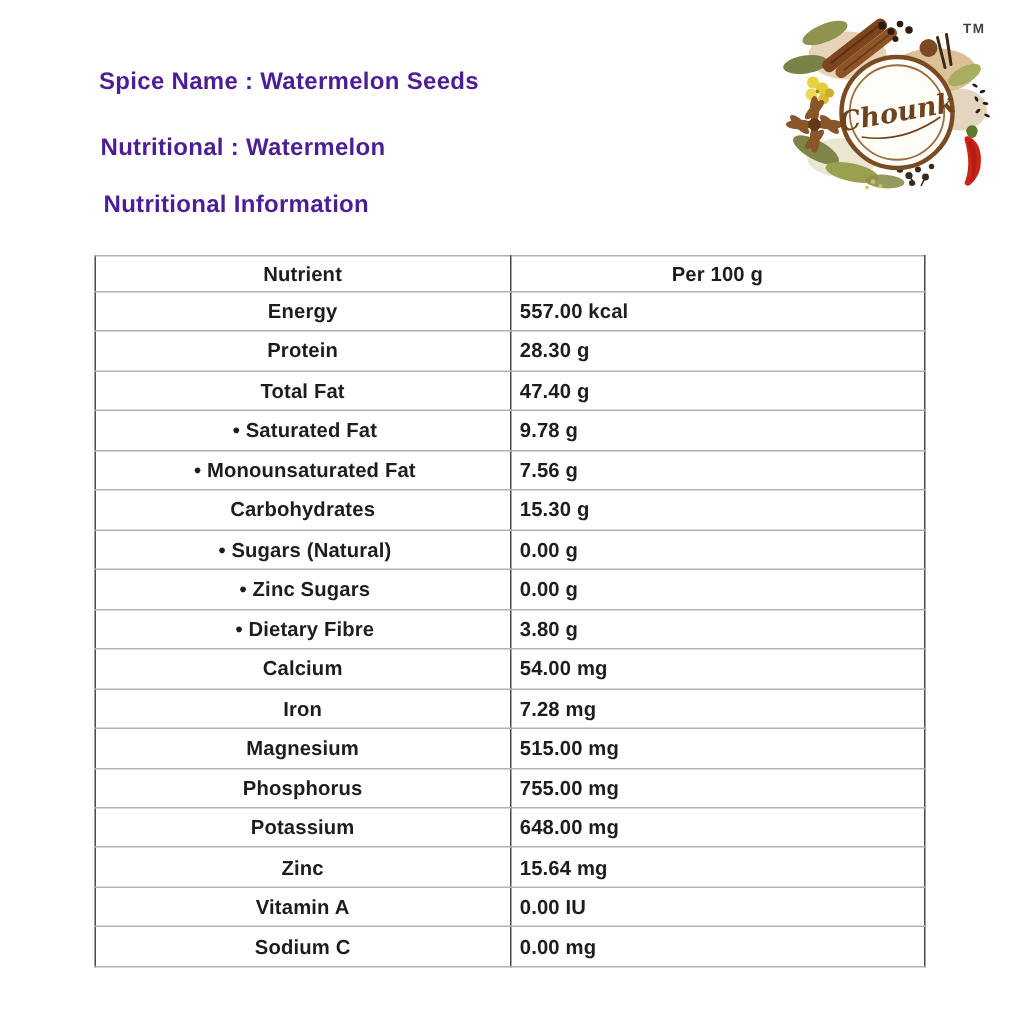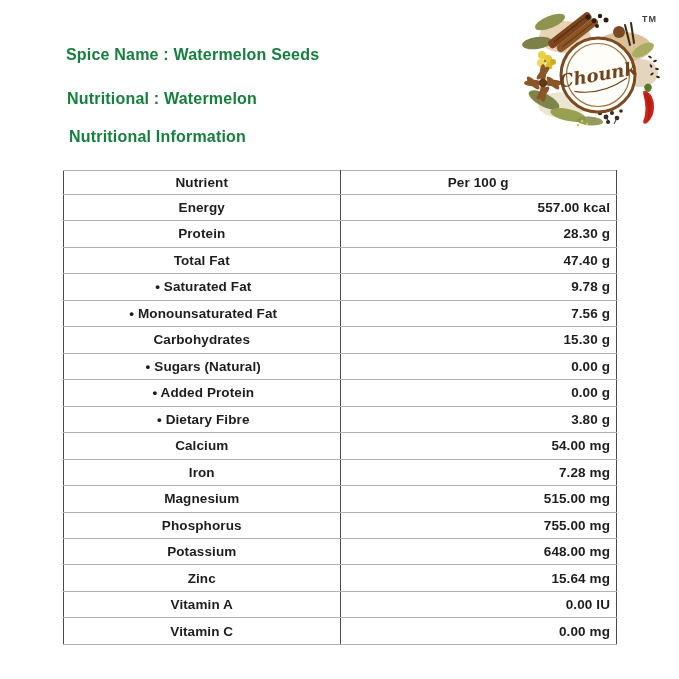--- a/index.html
+++ b/index.html
@@ -1,20 +1,20 @@
 <!DOCTYPE html>
 <html><head>
 <meta charset="utf-8">
 <style>
   html,body{margin:0;padding:0;}
   body{
     width:679px;height:679px;position:relative;background:#ffffff;
     font-family:"Liberation Sans",sans-serif;color:#1e1e1e;overflow:hidden;
   }
-  .header-line{font-weight:700;font-size:16px;letter-spacing:.2px;color:#15803d;white-space:nowrap;}
+  .header-line{font-weight:700;font-size:16px;letter-spacing:.2px;color:#4c1d95;white-space:nowrap;}
   .line-spice{position:absolute;left:66px;top:46px;}
   .line-ingredients{position:absolute;left:67px;top:90px;}
   .line-nutrition{position:absolute;left:69px;top:128px;}
 
   .logo-wrap{position:absolute;left:520px;top:5px;width:160px;height:125px;}
 
   table.nutrition{
     position:absolute;left:63px;top:170px;width:554px;height:475px;
     border-collapse:collapse;table-layout:fixed;
     font-size:13.5px;font-weight:600;color:#1d1d1d;letter-spacing:.1px;padding-left:40px;
@@ -22,21 +22,21 @@
   table.nutrition, table.nutrition tr, table.nutrition td, table.nutrition th{box-sizing:border-box;}
   table.nutrition{border:1.6px solid #4a4a4a;}
   table.nutrition th, table.nutrition td{
     border-left:1px solid #4a4a4a;border-right:1px solid #4a4a4a;
     border-top:1px solid #b2b2b2;border-bottom:1px solid #b2b2b2;
     padding:0 6px;height:23.7px;vertical-align:middle;
   }
   table.nutrition th{font-weight:600;text-align:center;}
   td.nutrient-cell{text-align:center;padding-left:6px;}
   td.nutrient-cell.indent{padding-left:9px;}
-  td.value-cell{text-align:right;}
+  td.value-cell{text-align:left;}
 </style>
 </head>
 <body>
 
 <div class="header-line line-spice">Spice Name : Watermelon Seeds</div>
 <div class="header-line line-ingredients">Nutritional : Watermelon</div>
 <div class="header-line line-nutrition">Nutritional Information</div>
 
 <div class="logo-wrap">
   <svg width="160" height="125" viewBox="0 0 160 125">
@@ -185,21 +185,21 @@
     <td class="nutrient-cell">Carbohydrates</td>
     <td class="value-cell">15.30 g</td>
   </tr>
 
   <tr>
     <td class="nutrient-cell indent">• Sugars (Natural)</td>
     <td class="value-cell">0.00 g</td>
   </tr>
 
   <tr>
-    <td class="nutrient-cell indent">• Added Protein</td>
+    <td class="nutrient-cell indent">• Zinc Sugars</td>
     <td class="value-cell">0.00 g</td>
   </tr>
 
   <tr>
     <td class="nutrient-cell indent">• Dietary Fibre</td>
     <td class="value-cell">3.80 g</td>
   </tr>
 
 
   <tr>
@@ -231,17 +231,17 @@
     <td class="nutrient-cell">Zinc</td>
     <td class="value-cell">15.64 mg</td>
   </tr>
 
   <tr>
     <td class="nutrient-cell">Vitamin A</td>
     <td class="value-cell">0.00 IU</td>
   </tr>
 
   <tr>
-    <td class="nutrient-cell">Vitamin C</td>
+    <td class="nutrient-cell">Sodium C</td>
     <td class="value-cell">0.00 mg</td>
   </tr>
 </tbody>
 </table>
 
 </body></html>

